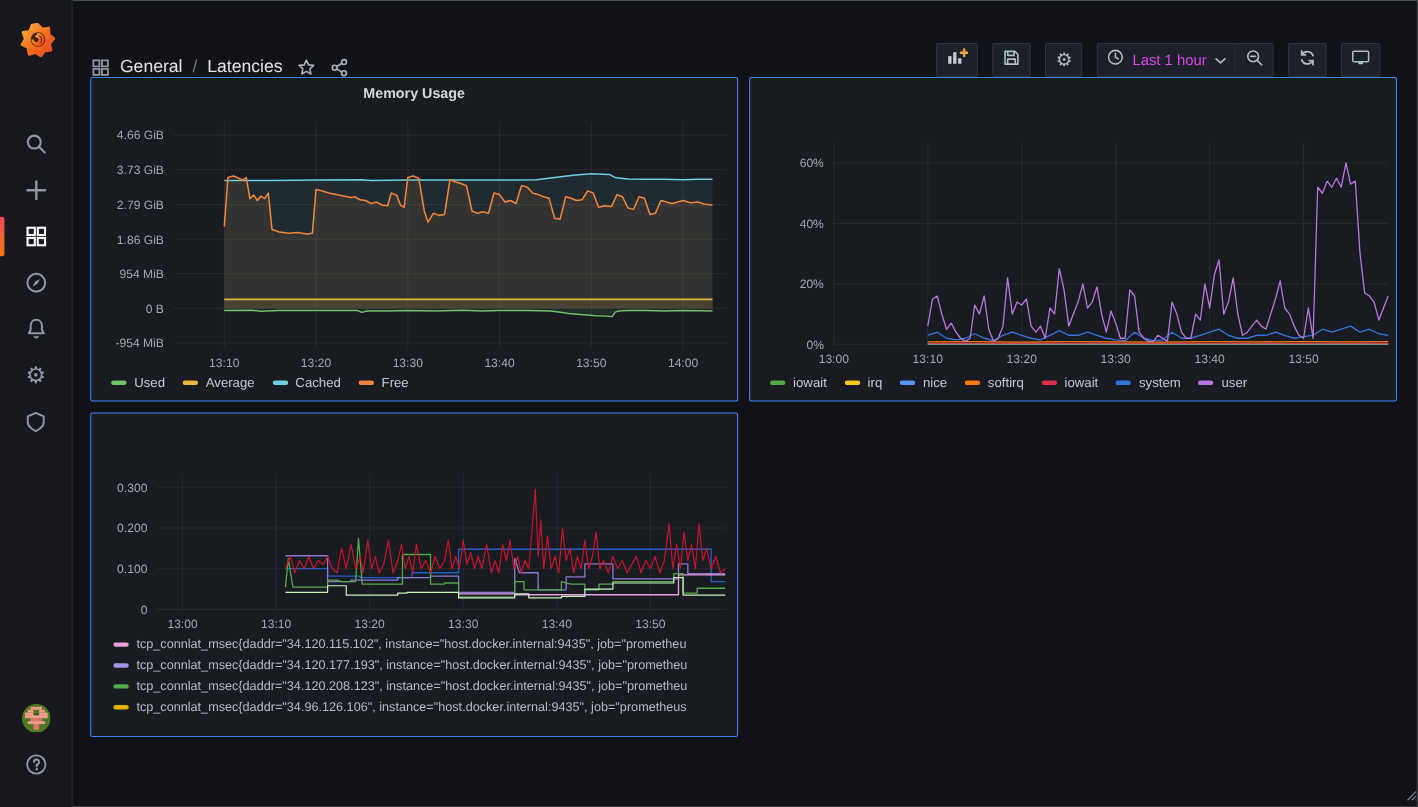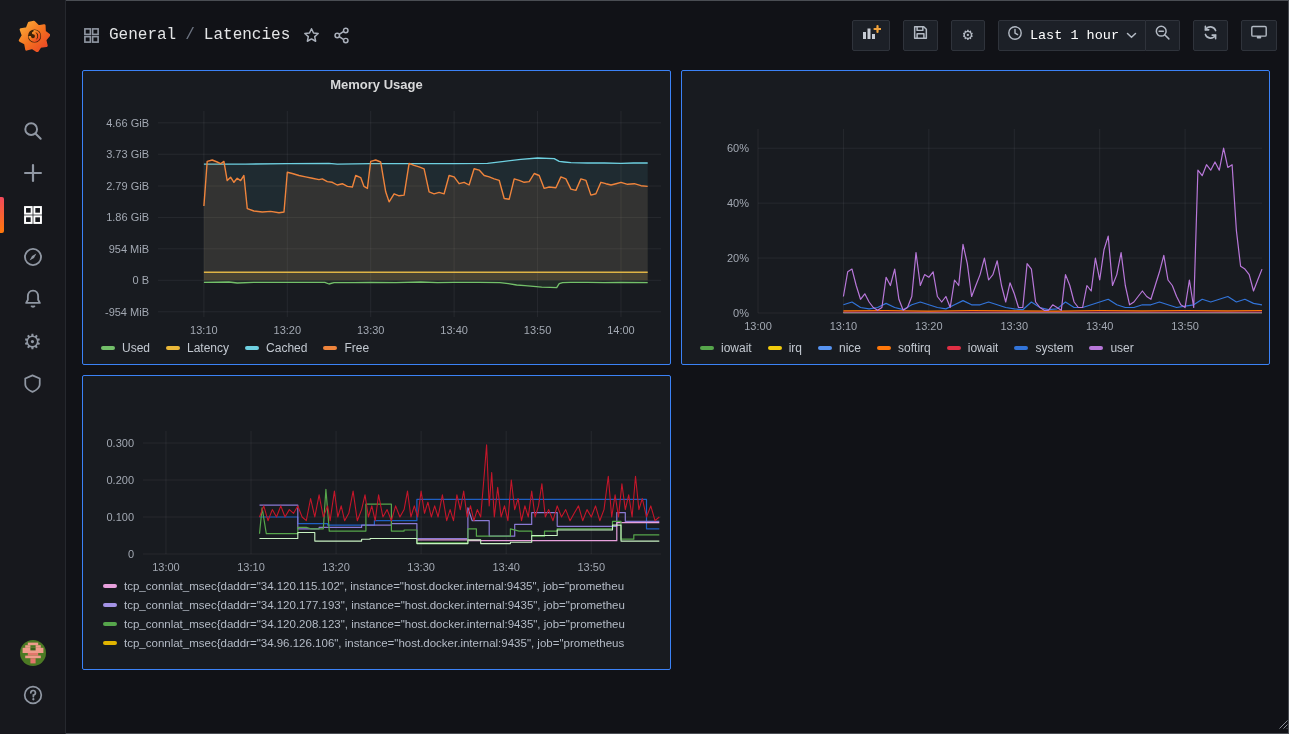--- a/index.html
+++ b/index.html
@@ -18,33 +18,33 @@
   .side-item svg { display:block; }
   .side-item.active { color:#ffffff; }
   .active-bar { position:absolute; left:0; top:3px; bottom:3px; width:4px;
     background:linear-gradient(#f2495c,#ff780a); border-radius:0 2px 2px 0; }
   .side-bottom { position:absolute; bottom:18px; left:0; right:0; }
   .side-bottom .side-item { height:42px; }
   .gear-glyph { font-size:21px; line-height:1; }
 
   
   .main { position:absolute; left:66px; top:0; right:0; bottom:0; }
-  .header { height:70px; display:flex; align-items:center; padding:0 12px 0 17px;font-family:Liberation Mono, monospace; }
+  .header { height:70px; display:flex; align-items:flex-end; padding:0 34px 0 17px; }
   .breadcrumb { display:flex; align-items:center; gap:9px; color:#d8d9da; }
   .crumb-icon { color:#9097a3; display:flex; }
   .crumb-text { font-size:16px; color:#e3e4e6; cursor:pointer; }
   .crumb-sep { color:#6e7583; font-size:16px; }
   .crumb-btn { color:#aab0bb; display:flex; cursor:pointer; margin-left:4px; }
   .header-actions { margin-left:auto; display:flex; align-items:center; gap:13px; }
   .hbtn { height:31px; min-width:34px; padding:0 8px; display:flex; align-items:center; justify-content:center;
     background:#1c2027; border:1px solid #2f333b; border-radius:2px; color:#b3bac4; cursor:pointer; gap:7px; }
   .hbtn-group { display:flex; }
   .hbtn-group .hbtn:first-child { border-radius:2px 0 0 2px; }
   .hbtn-group .hbtn:last-child { border-left:none; border-radius:0 2px 2px 0; }
-  .time-label { font-size:13.5px; color:#ffffff; white-space:nowrap; }
+  .time-label { font-size:13.5px; color:#d946ef; white-space:nowrap; }
 
   
   .grid { display:grid; grid-template-columns:589px 589px; grid-template-rows:295px 295px;
     gap:10px; margin:0 19px 0 16px; }
   .panel { position:relative; background:#181b20; border:1px solid #3b82f6; border-radius:2px; overflow:hidden; }
   .panel-title { position:absolute; top:0; left:0; right:0; height:28px; text-align:center;
     font-size:13px; font-weight:600; color:#d8d9da; line-height:28px; cursor:pointer; z-index:2; }
   .chart-svg { position:absolute; inset:0; }
   .legend-row { position:absolute; left:18px; bottom:9px; display:flex; gap:16px; z-index:2; }
   .legend-col { position:absolute; left:20px; top:204px; right:8px; display:flex; flex-direction:column; gap:7px; z-index:2; }
@@ -309,21 +309,21 @@
             <polygon points="120.9,135.0 124.2,90.4 129.2,89.0 134.2,91.0 137.6,92.7 140.9,90.4 144.2,109.6 147.6,106.2 150.9,111.3 154.2,107.2 157.6,109.6 160.9,104.5 164.3,137.7 170.9,140.0 179.3,141.0 187.6,140.4 196.0,141.7 201.0,141.0 204.3,101.2 209.3,102.5 216.0,104.5 222.6,105.9 229.3,107.2 236.0,108.6 239.3,107.9 244.3,110.6 249.3,111.3 254.3,114.0 259.3,112.7 264.4,115.4 269.4,116.0 272.7,104.5 277.7,106.6 281.0,115.4 284.4,117.4 287.7,90.4 292.7,89.0 297.7,91.0 302.7,120.8 306.1,130.9 311.1,122.8 316.1,124.8 321.1,124.1 326.1,92.4 331.1,94.4 336.1,95.8 341.1,97.8 346.1,120.8 351.1,122.8 356.1,121.4 361.1,122.8 366.1,104.5 371.1,105.9 376.1,112.7 381.1,111.3 386.1,114.0 391.1,97.8 396.2,99.1 401.2,104.5 406.2,105.9 411.2,107.9 416.2,109.3 421.2,127.5 426.2,128.2 431.2,107.9 436.2,109.3 441.2,111.3 446.2,110.6 451.2,102.5 456.2,104.5 461.2,117.4 466.2,116.0 472.9,116.7 477.9,105.9 482.9,107.9 487.9,118.1 492.9,119.4 497.9,107.9 502.9,109.3 507.9,124.1 512.9,122.8 517.9,111.3 522.9,112.7 528.0,114.0 533.0,112.7 538.0,111.3 544.6,113.3 551.3,112.7 558.0,114.7 564.7,115.4 564.7,209.3011811023622 120.9,209.3011811023622" fill="#EF843C" opacity="0.1" clip-path="url(#clip-memory)"></polygon>
             <polyline points="120.9,135.0 124.2,90.4 129.2,89.0 134.2,91.0 137.6,92.7 140.9,90.4 144.2,109.6 147.6,106.2 150.9,111.3 154.2,107.2 157.6,109.6 160.9,104.5 164.3,137.7 170.9,140.0 179.3,141.0 187.6,140.4 196.0,141.7 201.0,141.0 204.3,101.2 209.3,102.5 216.0,104.5 222.6,105.9 229.3,107.2 236.0,108.6 239.3,107.9 244.3,110.6 249.3,111.3 254.3,114.0 259.3,112.7 264.4,115.4 269.4,116.0 272.7,104.5 277.7,106.6 281.0,115.4 284.4,117.4 287.7,90.4 292.7,89.0 297.7,91.0 302.7,120.8 306.1,130.9 311.1,122.8 316.1,124.8 321.1,124.1 326.1,92.4 331.1,94.4 336.1,95.8 341.1,97.8 346.1,120.8 351.1,122.8 356.1,121.4 361.1,122.8 366.1,104.5 371.1,105.9 376.1,112.7 381.1,111.3 386.1,114.0 391.1,97.8 396.2,99.1 401.2,104.5 406.2,105.9 411.2,107.9 416.2,109.3 421.2,127.5 426.2,128.2 431.2,107.9 436.2,109.3 441.2,111.3 446.2,110.6 451.2,102.5 456.2,104.5 461.2,117.4 466.2,116.0 472.9,116.7 477.9,105.9 482.9,107.9 487.9,118.1 492.9,119.4 497.9,107.9 502.9,109.3 507.9,124.1 512.9,122.8 517.9,111.3 522.9,112.7 528.0,114.0 533.0,112.7 538.0,111.3 544.6,113.3 551.3,112.7 558.0,114.7 564.7,115.4" fill="none" stroke="#EF843C" stroke-width="1.4" stroke-linejoin="round" clip-path="url(#clip-memory)"></polyline>
           </svg>
         <div class="legend-row">
             <span class="legend-item">
               <span class="swatch" style="background: rgb(115, 191, 105);"></span>
               <span>Used</span>
             </span>
             <span class="legend-item">
               <span class="swatch" style="background: rgb(234, 184, 57);"></span>
-              <span>Latency</span>
+              <span>Average</span>
             </span>
             <span class="legend-item">
               <span class="swatch" style="background: rgb(110, 208, 224);"></span>
               <span>Cached</span>
             </span>
             <span class="legend-item">
               <span class="swatch" style="background: rgb(239, 132, 60);"></span>
               <span>Free</span>
             </span>
           </div>

